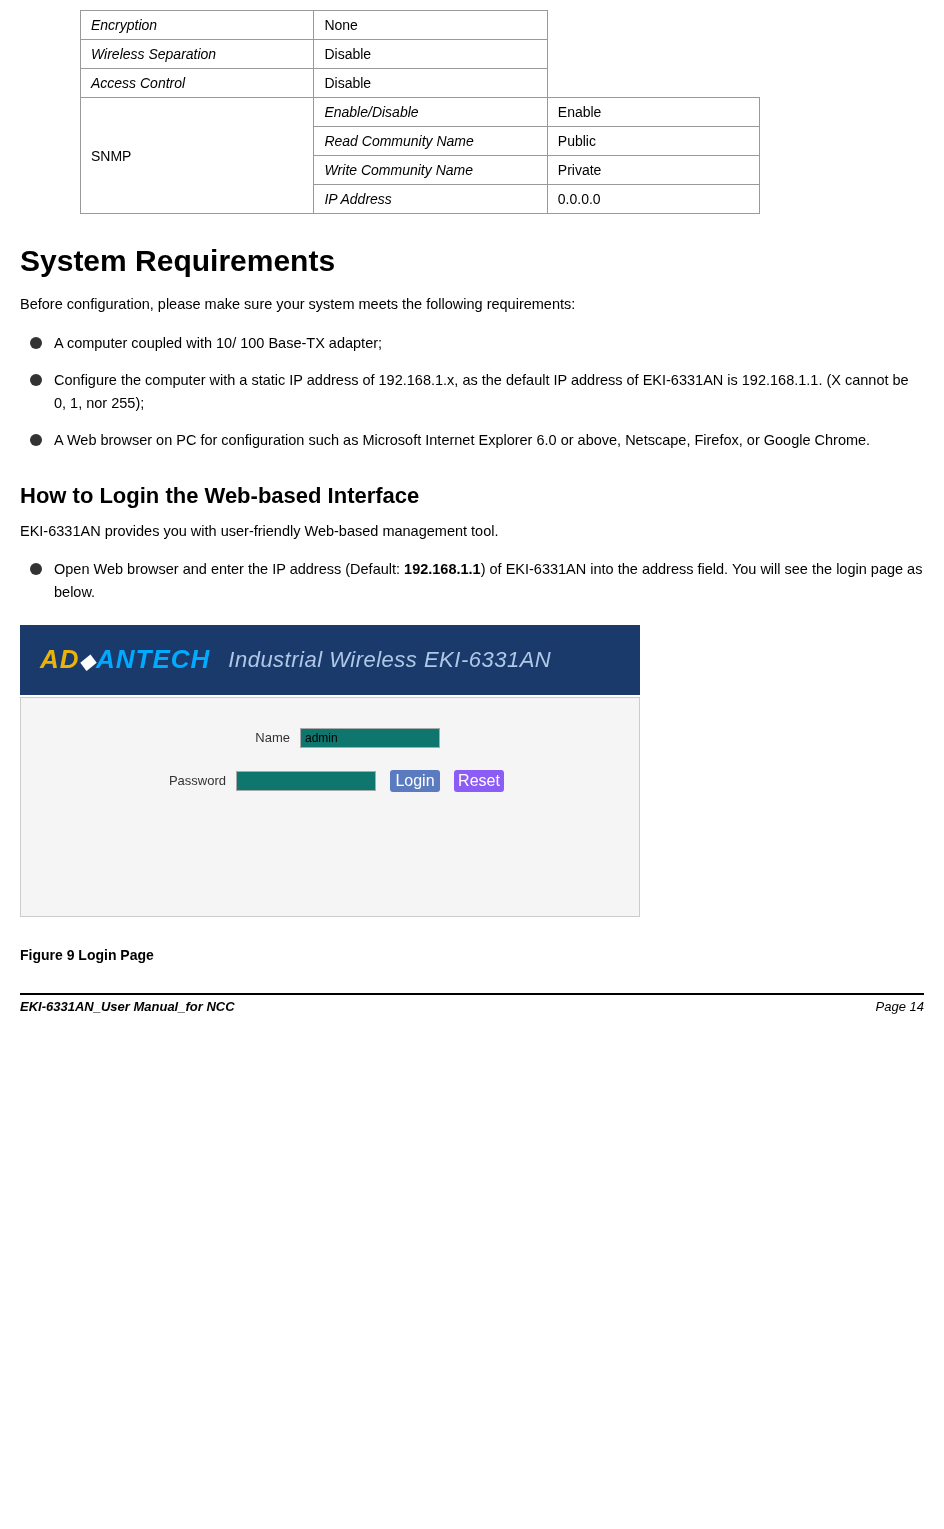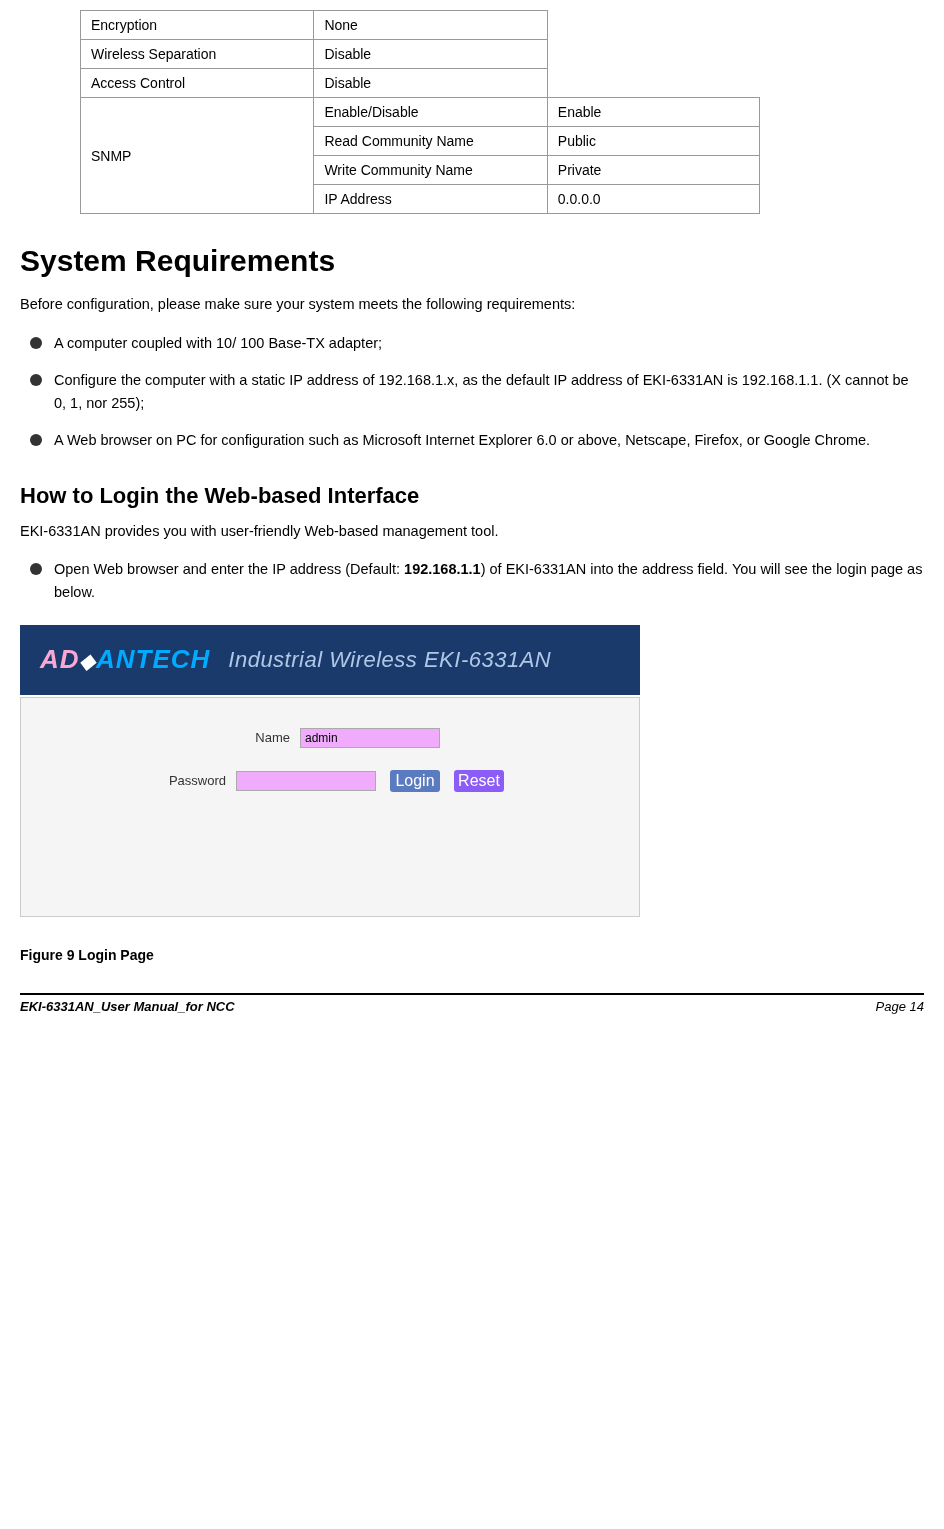--- a/index.html
+++ b/index.html
@@ -19,20 +19,21 @@
       margin-bottom: 30px;
       margin-left: 60px;
     }
     .settings-table td {
       border: 1px solid #999;
       padding: 6px 10px;
       font-size: 14px;
     }
     .settings-table td.label-cell {
       width: 220px;
+      font-style: italic;
     }
     .settings-table td.value-cell {
       width: 200px;
     }
     .settings-table td.group-cell {
       width: 80px;
       vertical-align: middle;
       text-align: left;
     }
 
@@ -101,21 +102,21 @@
     }
     .banner-logo-adv {
       color: #fff;
       font-size: 26px;
       font-weight: bold;
       font-style: italic;
       letter-spacing: 1px;
       margin-right: 8px;
     }
     .banner-logo-adv span.ad {
-      color: #f9a8d4;
+      color: #eab308;
     }
     .banner-logo-adv span.vantech {
       color: #00aaff;
     }
     .banner-text {
       color: #ccc;
       font-size: 18px;
       font-style: italic;
       letter-spacing: 0.5px;
     }
@@ -145,21 +146,21 @@
     .form-label {
       font-size: 13px;
       width: 70px;
       text-align: right;
       color: #333;
     }
     .form-input {
       width: 140px;
       height: 20px;
       border: 1px solid #aaa;
-      background: #f0abfc;
+      background: #0f766e;
       font-size: 12px;
       padding: 0 4px;
     }
     .form-btn {
       width: 50px;
       height: 22px;
       background: #5a7bbf;
       color: #fff;
       border: none;
       border-radius: 3px;

